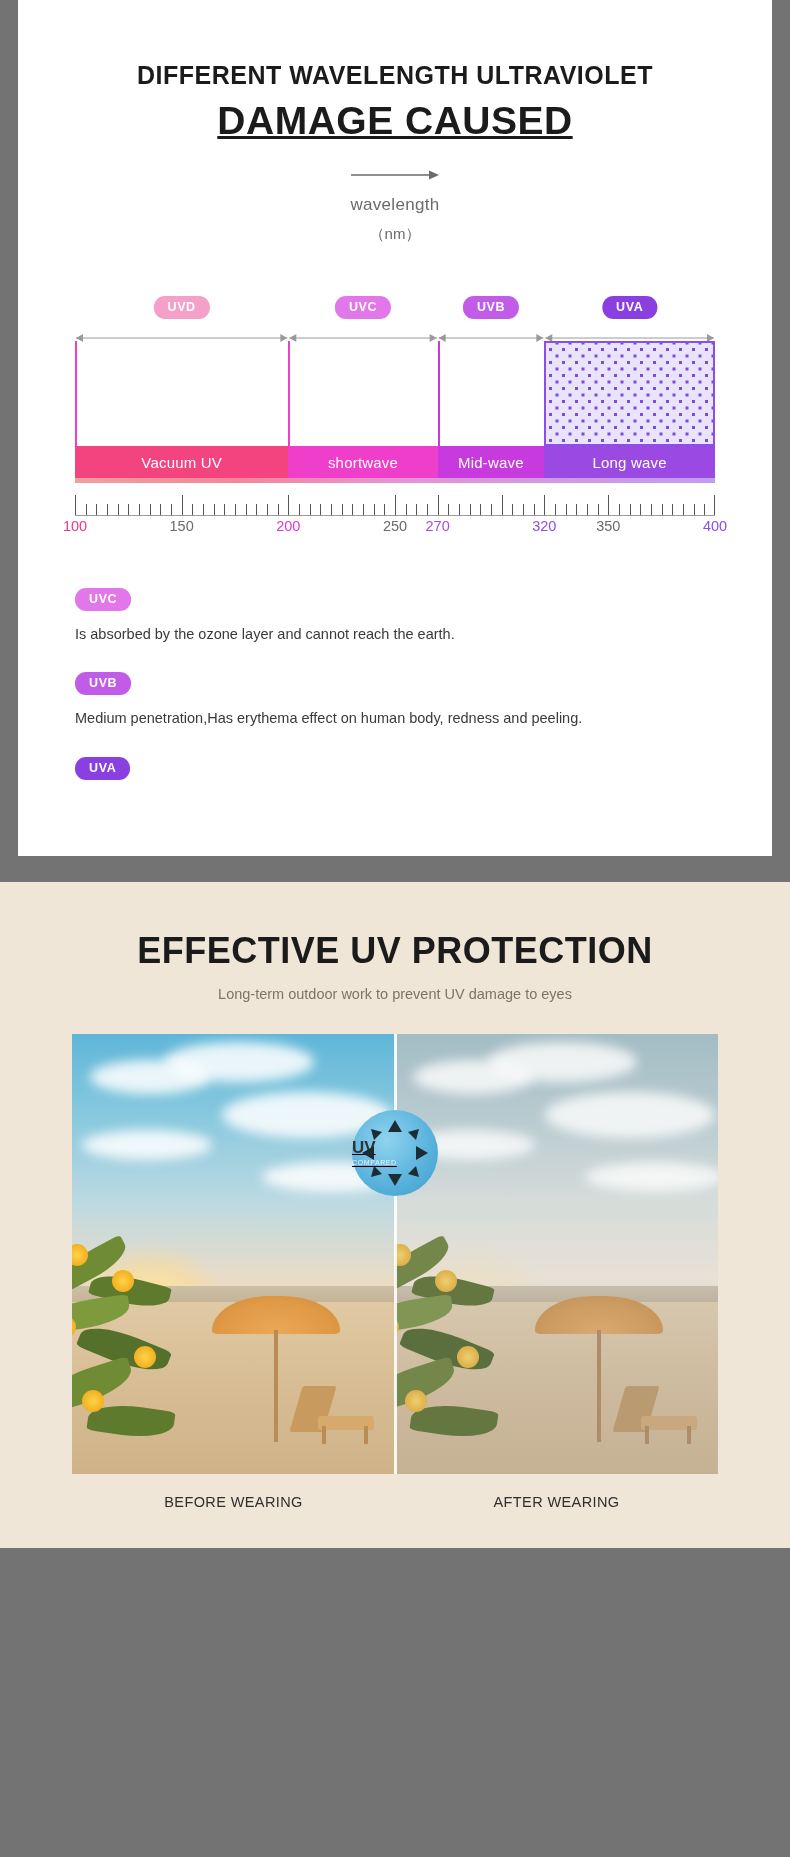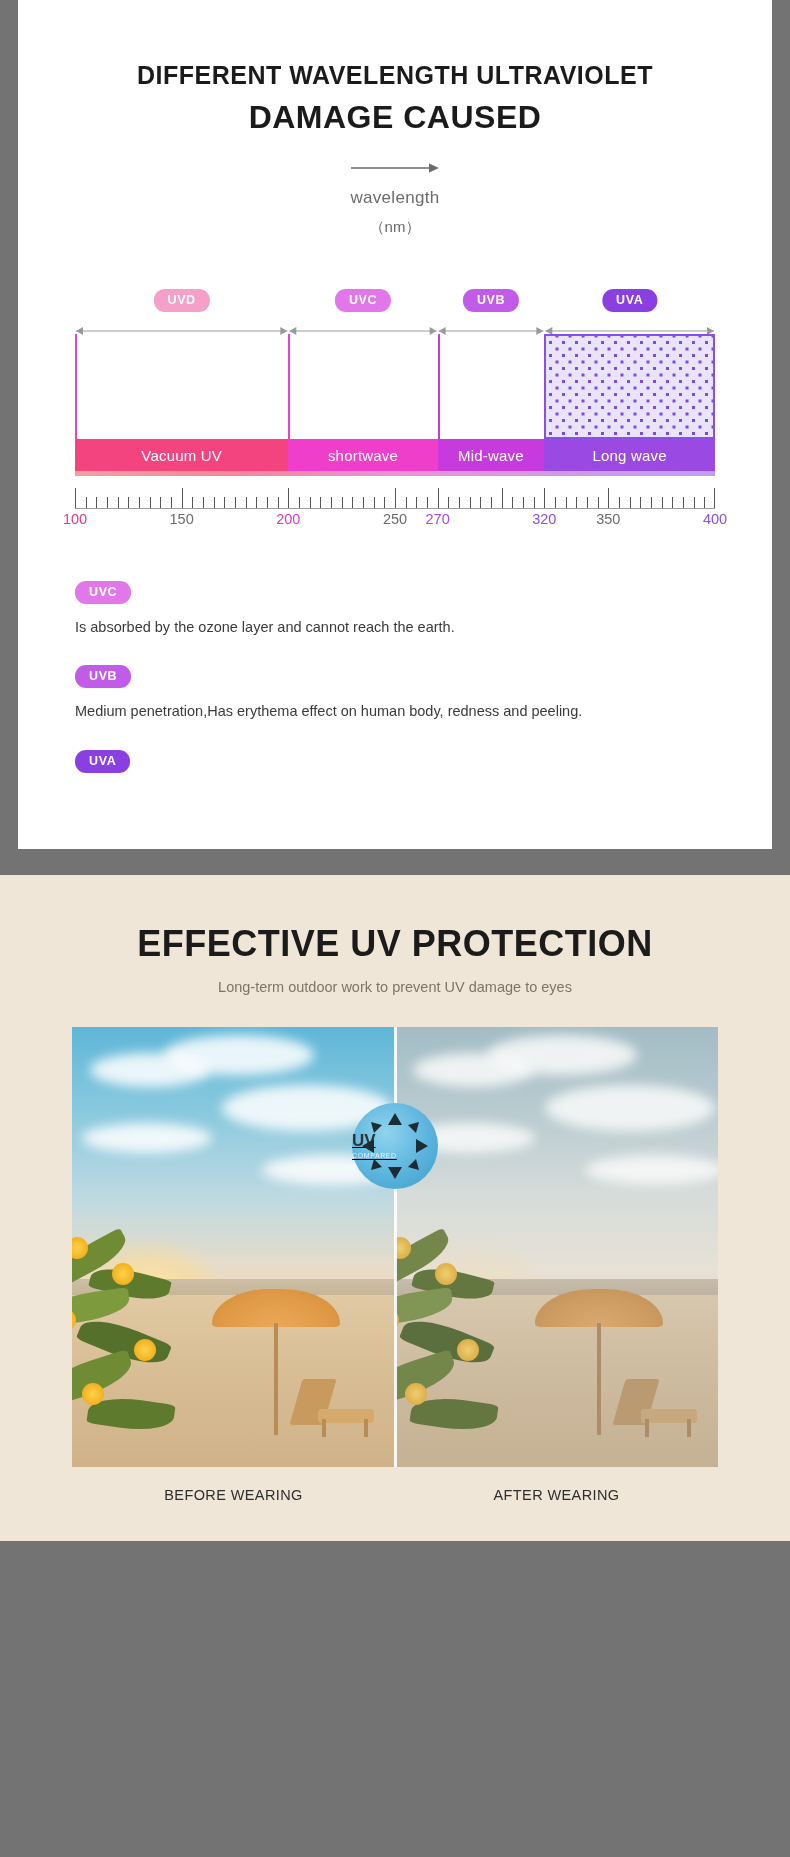--- a/index.html
+++ b/index.html
@@ -26,25 +26,26 @@
   }
   .title-block { text-align: center; }
   .title-main {
     font-size: 25px;
     font-weight: bold;
     letter-spacing: 0.5px;
     color: #1b1b1b;
     line-height: 1.25;
   }
   .title-sub {
-    font-size: 32px;
+    font-size: 39px;
     font-weight: bold;
     color: #1b1b1b;
     letter-spacing: 0.5px;
     margin-top: 8px;
+    text-decoration: underline;
   }
   .wavelength-row {
     display: flex;
     align-items: center;
     justify-content: center;
     gap: 10px;
     margin-top: 24px;
     flex-direction: column;
   }
   .arrow-line {

